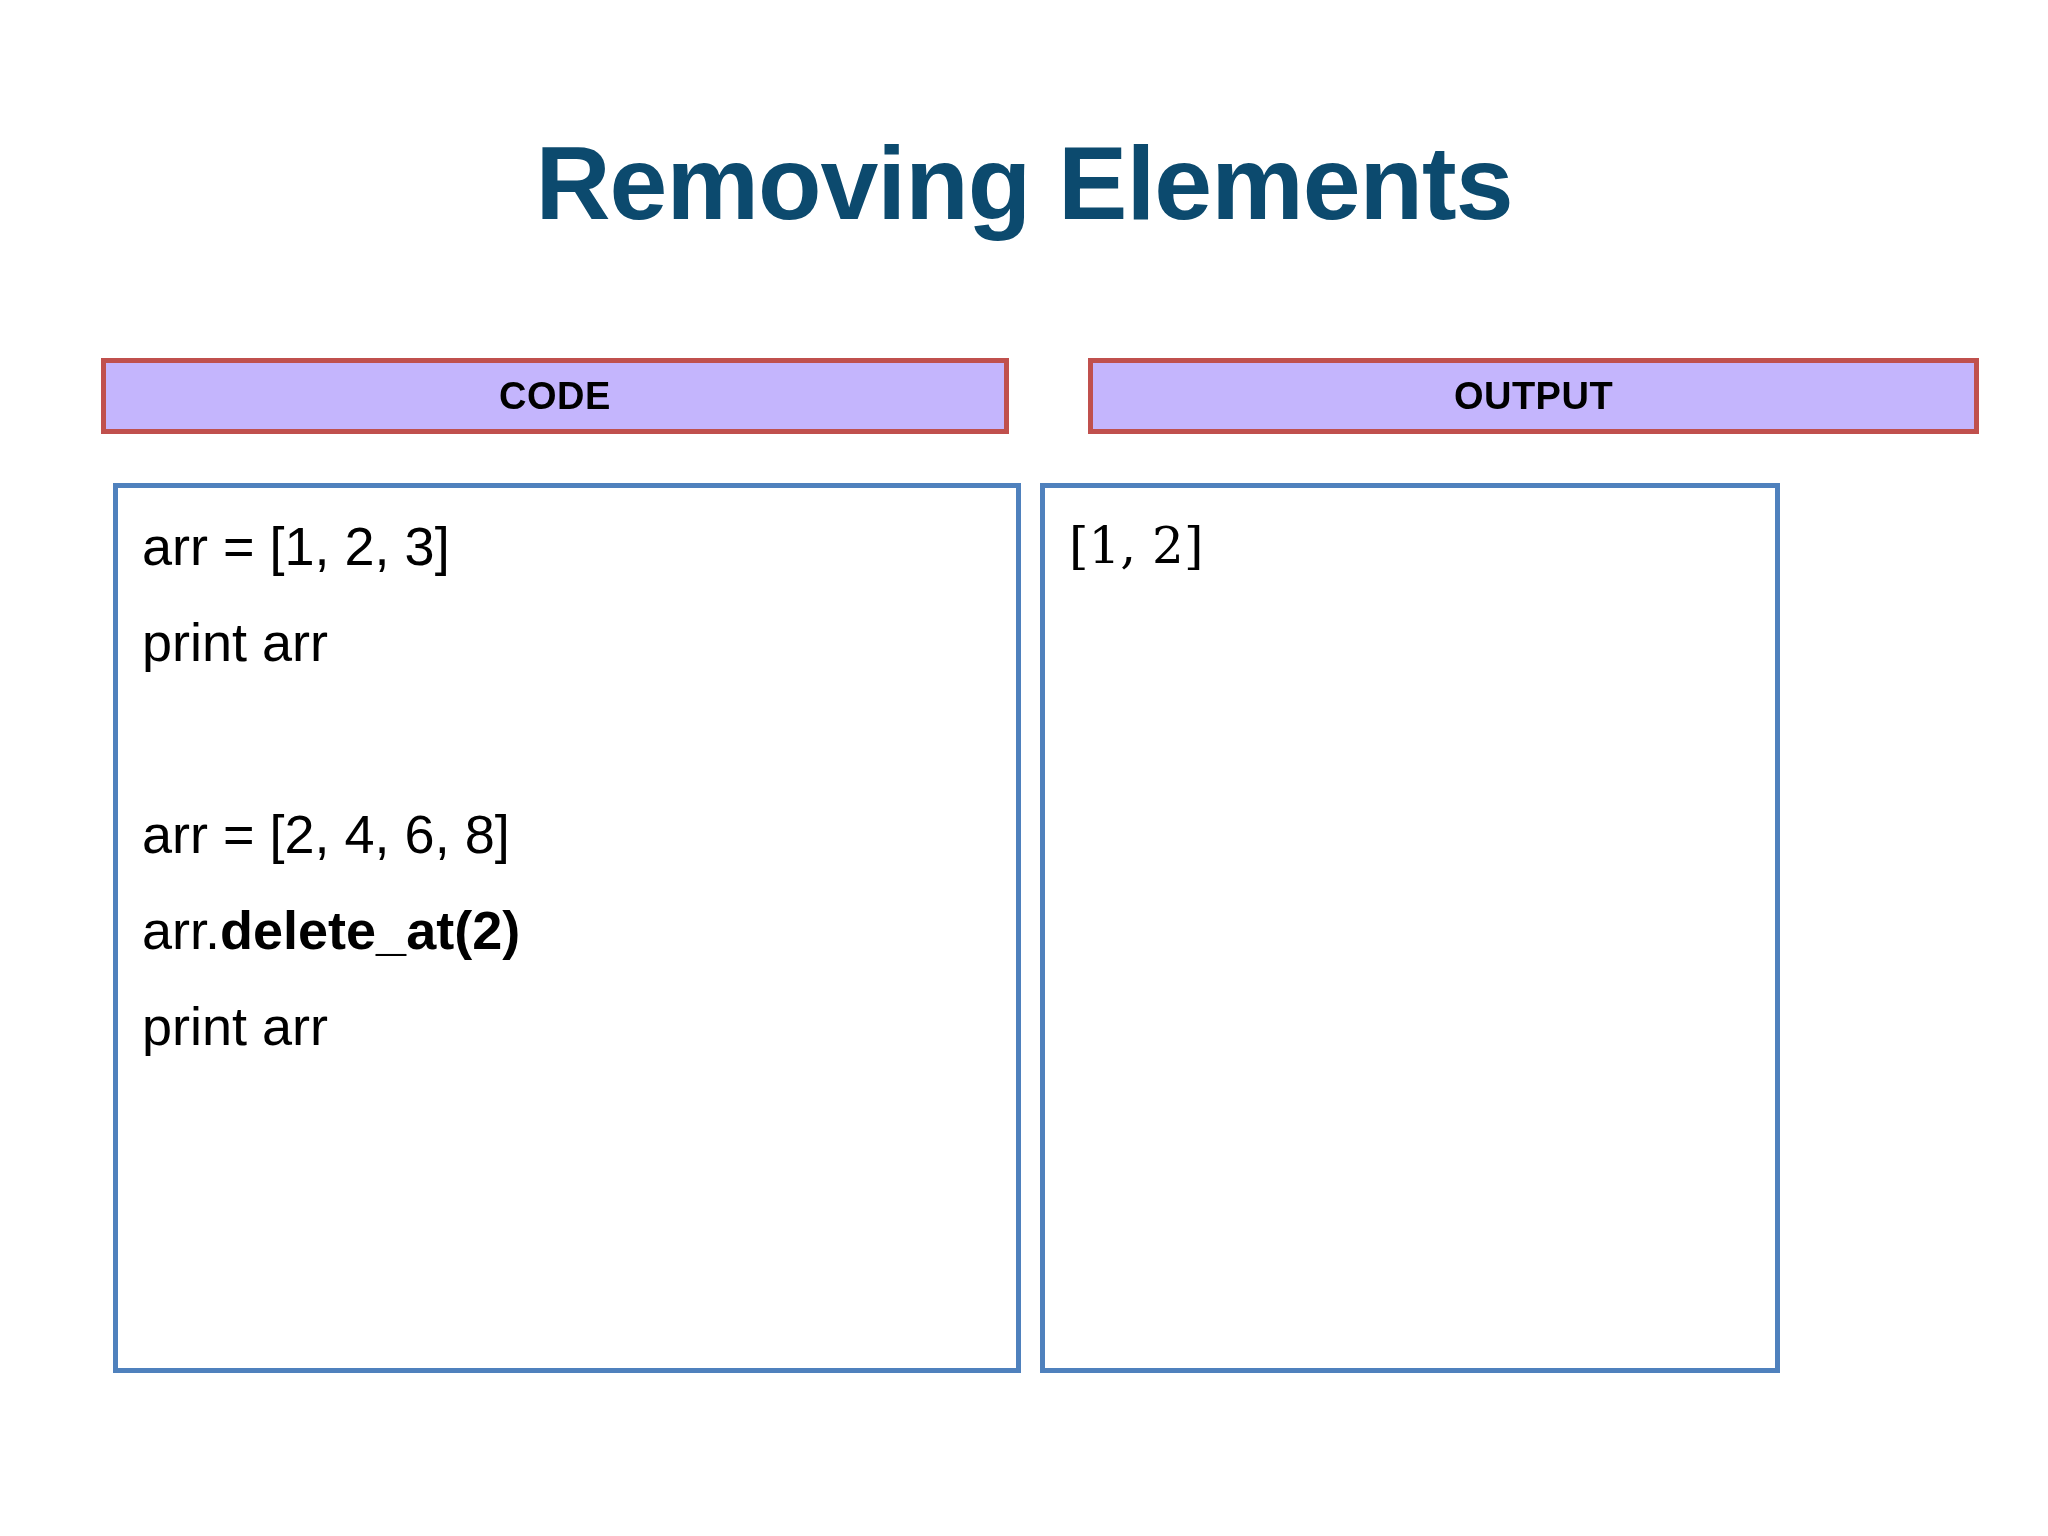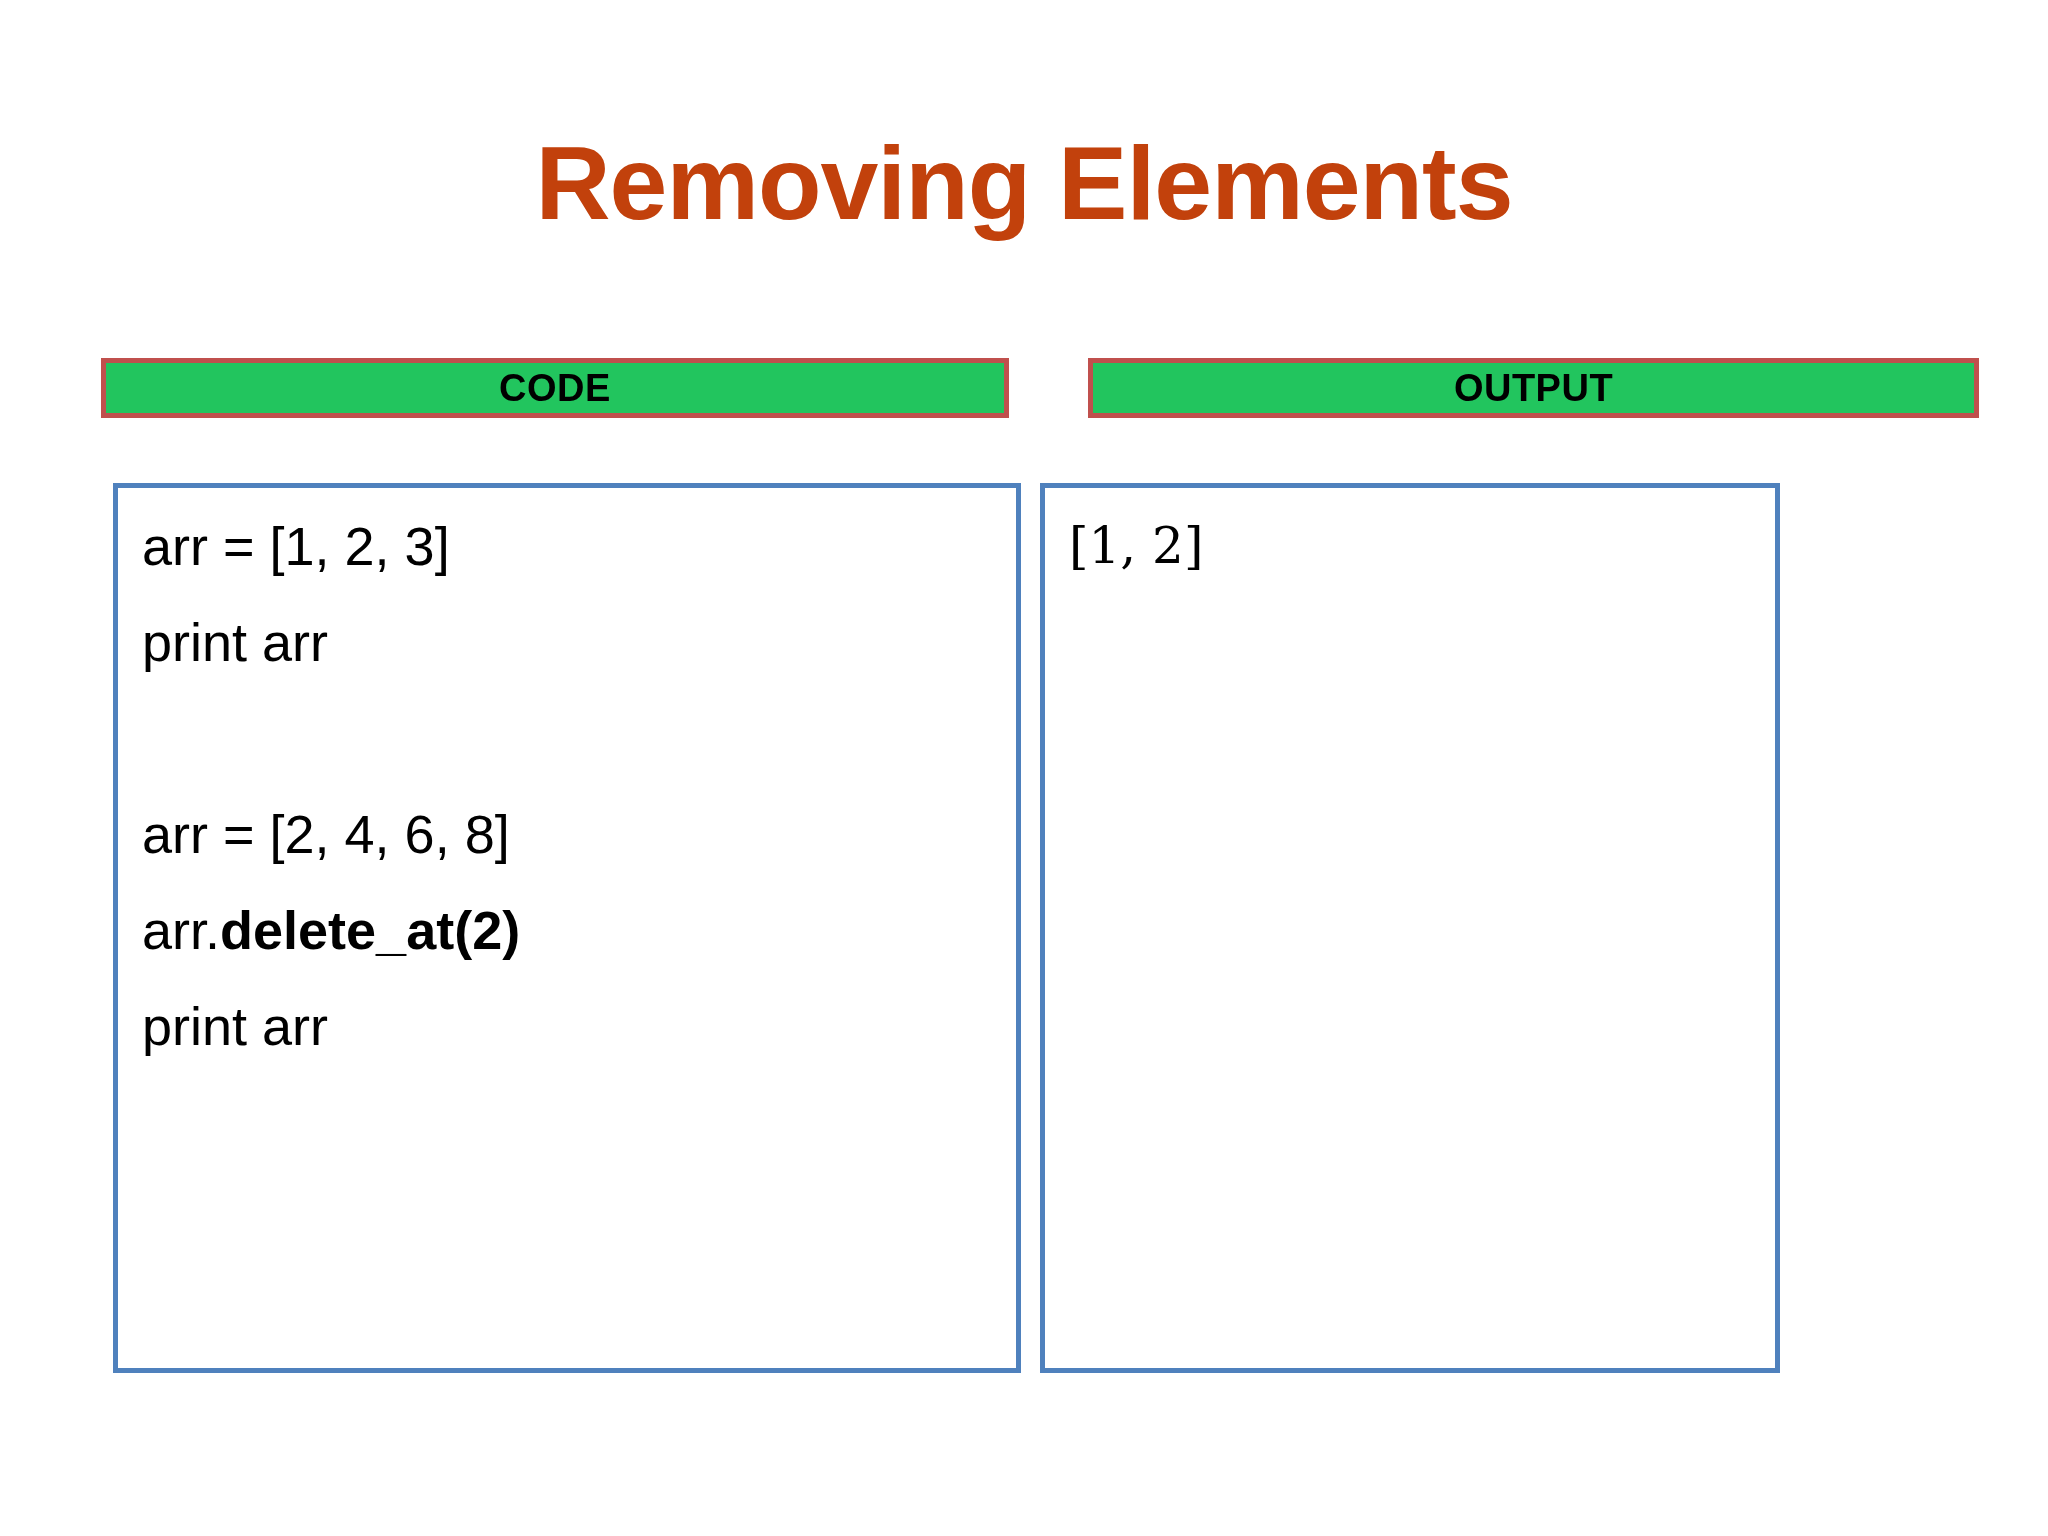--- a/index.html
+++ b/index.html
@@ -22,32 +22,32 @@
     position: absolute;
     left: 0;
     top: 128px;
     width: 2048px;
     text-align: center;
     font-family: "Liberation Sans", sans-serif;
     font-weight: 700;
     font-size: 104px;
     line-height: 110px;
     letter-spacing: -1px;
-    color: #c2410c;
+    color: #0c4a6e;
     white-space: nowrap;
   }
 
   
   .hdr {
     position: absolute;
     top: 358px;
-    height: 60px;
+    height: 76px;
     box-sizing: border-box;
     border: 5px solid #C0504D;
-    background: #22c55e;
+    background: #c4b5fd;
     display: flex;
     align-items: center;
     justify-content: center;
   }
   .hdr-label {
     font-family: "Liberation Sans", sans-serif;
     font-weight: 600;
     font-size: 38px;
     line-height: 40px;
     color: #000000;

